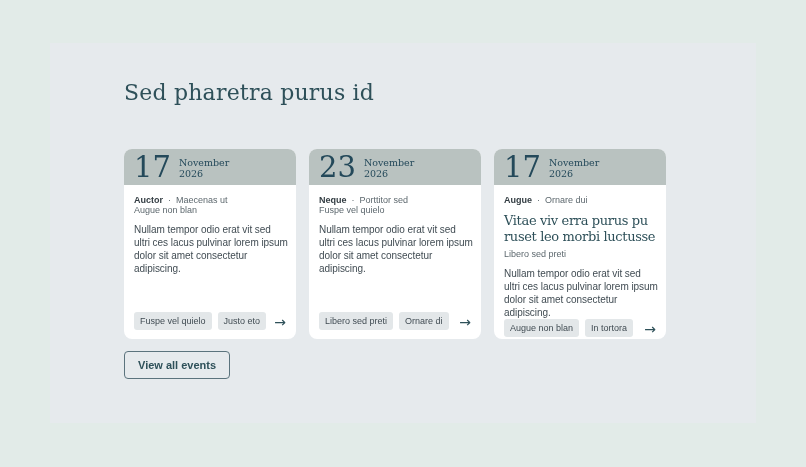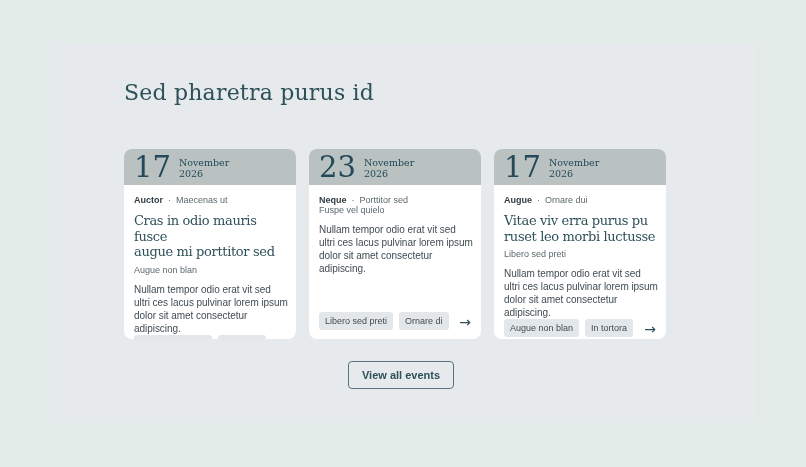--- a/index.html
+++ b/index.html
@@ -88,21 +88,21 @@
     white-space:nowrap;
   }
   .card-arrow {
     margin-left:auto;
     color:#2e5059;
     font-size:14px; line-height:14px;
     background:none; border:none; cursor:pointer;
     padding:0 2px 1px 0;
     font-family:"DejaVu Sans", sans-serif;
   }
-  .footer-row { display:flex; justify-content:center; margin-top:22px; }
+  .footer-row { display:flex; justify-content:flex-start; margin-top:12px; }
   .view-all-btn {
     background:transparent;
     border:1px solid #5b737d;
     border-radius:4px;
     padding:7px 13px;
     font-family:"Liberation Sans", sans-serif;
     font-size:11px; font-weight:bold;
     color:#2e5059;
     cursor:pointer;
   }
@@ -124,22 +124,20 @@
             <span>November</span>
             <span>2026</span>
           </span>
         </div>
         <div class="card-body">
           <div class="meta">
             <span class="category">Auctor</span>
             <span>·</span>
             <span>Maecenas ut</span>
           </div>
-          <h2 class="card-title">Cras in odio mauris fusce
-augue mi porttitor sed</h2>
           <div class="card-subtitle">Augue non blan</div>
           <div class="card-text">Nullam tempor odio erat vit sed ultri ces lacus pulvinar lorem ipsum dolor sit amet consectetur adipiscing.</div>
           <div class="tag-row">
             <span class="tag">Fuspe vel quielo</span>
             <span class="tag">Justo eto</span>
             <button class="card-arrow">→</button>
           </div>
         </div>
       </div>
 

